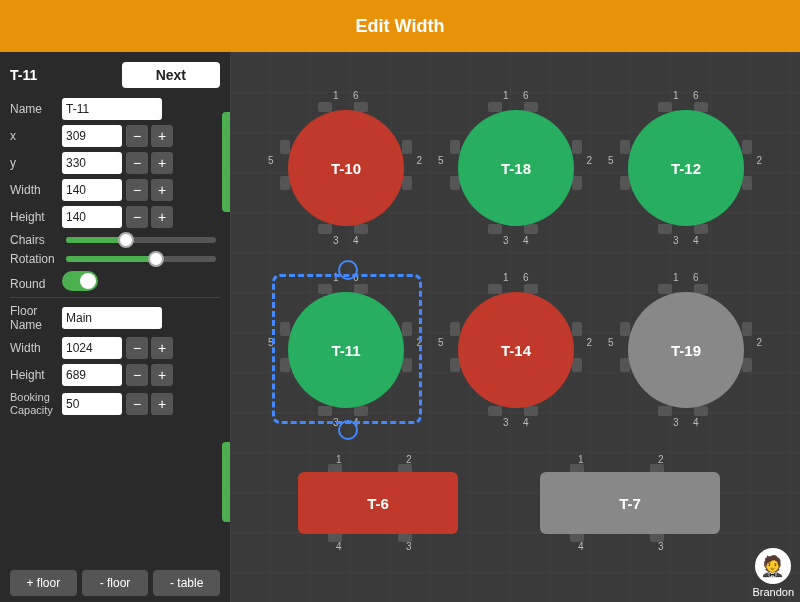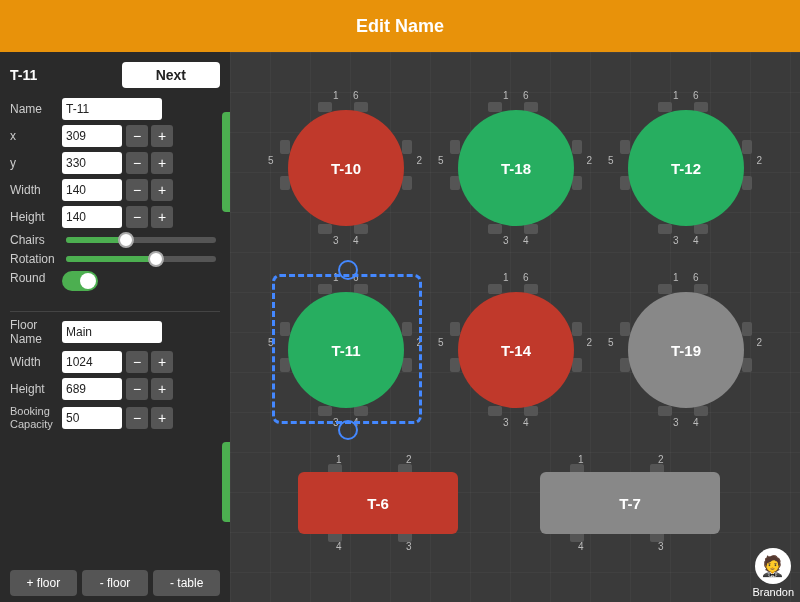--- a/index.html
+++ b/index.html
@@ -165,22 +165,22 @@
       background: #fff;
       border-radius: 50%;
       top: -5px;
       transform: translateX(-50%);
       border: 2px solid #aaa;
     }
 
     
     .toggle-row {
       display: flex;
-      align-items: flex-start;
-      margin-bottom: 14px;
+      align-items: flex-end;
+      margin-bottom: 0;
     }
     .toggle-label {
       color: #ccc;
       font-size: 12px;
       width: 52px;
       flex-shrink: 0;
     }
     .toggle-switch {
       width: 36px;
       height: 20px;
@@ -313,21 +313,21 @@
       background-image:
         linear-gradient(rgba(255,255,255,0.03) 1px, transparent 1px),
         linear-gradient(90deg, rgba(255,255,255,0.03) 1px, transparent 1px);
       background-size: 40px 40px;
     }
   </style>
 </head>
 <body>
 
 <div id="header">
-  <span id="header-title">Edit Name</span>
+  <span id="header-title">Edit Width</span>
 </div>
 
 <div id="main">
 
   <div id="left-panel">
     <div class="second-green-accent"></div>
 
     <div class="top-row">
       <span class="table-id-label">T-11</span>
       <button class="next-btn">Next</button>

